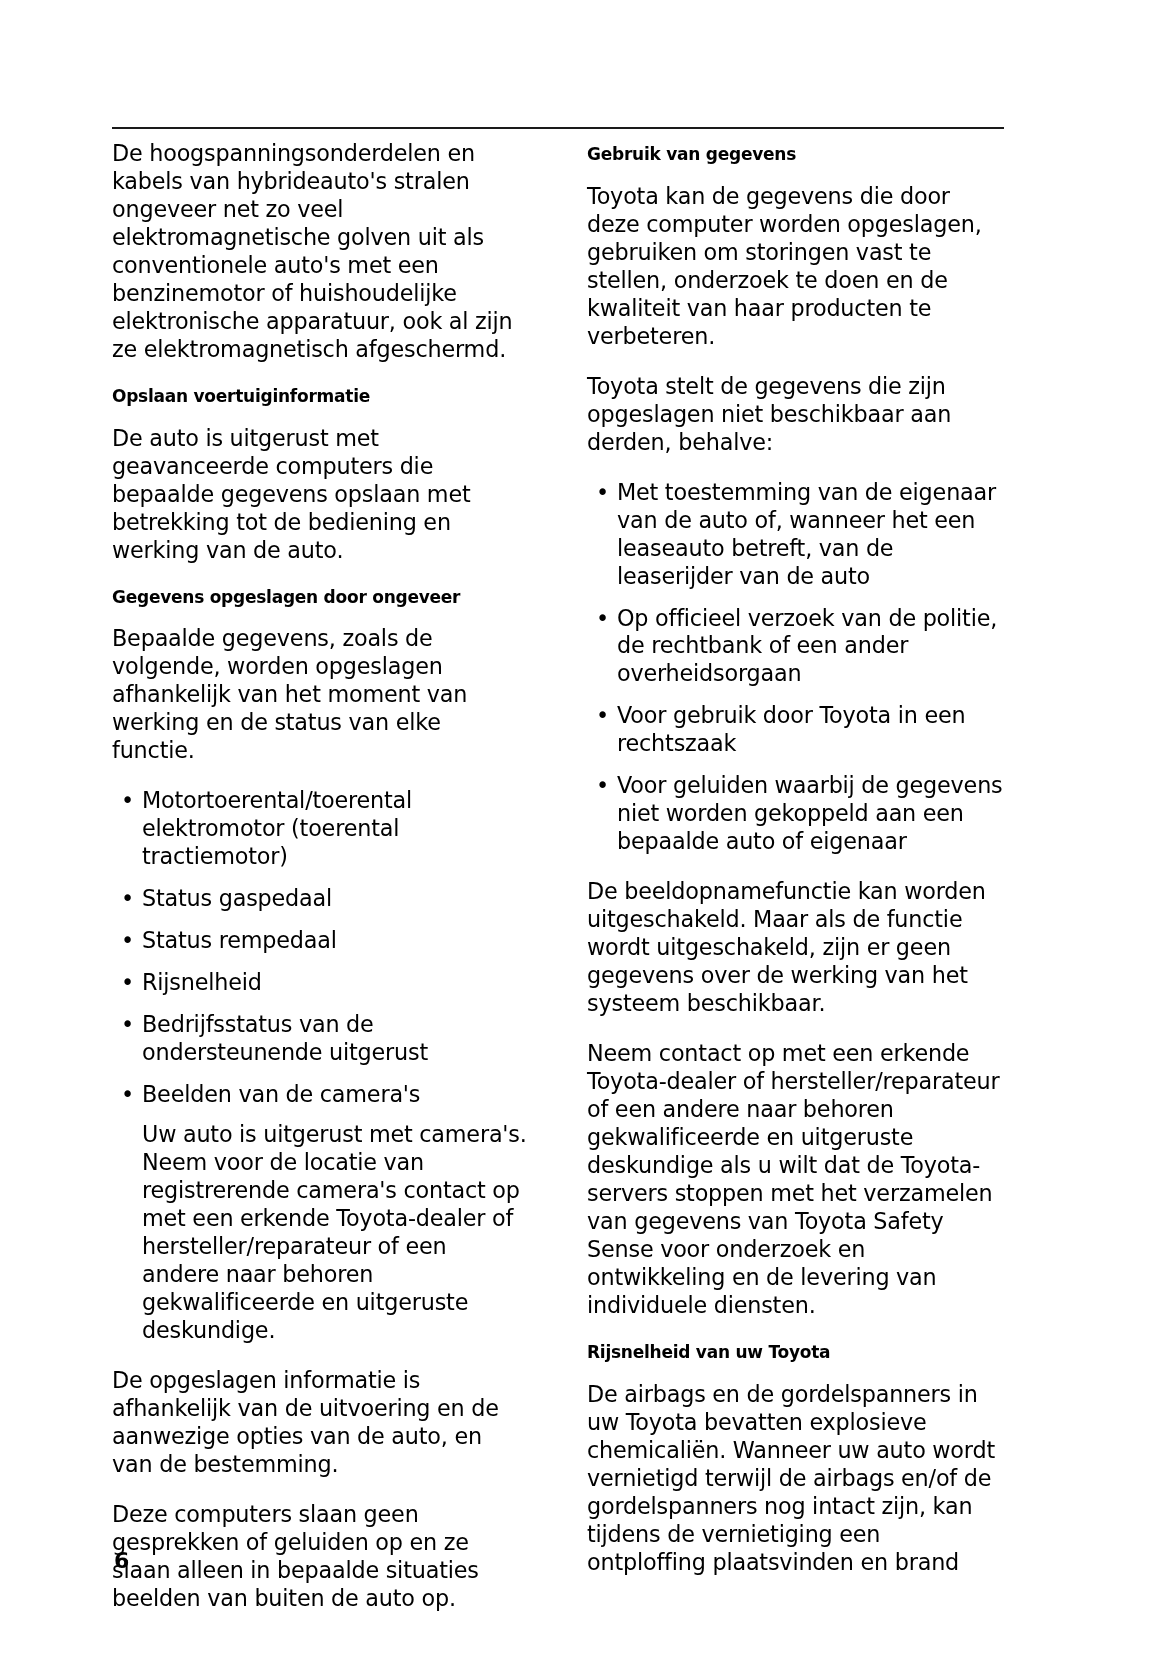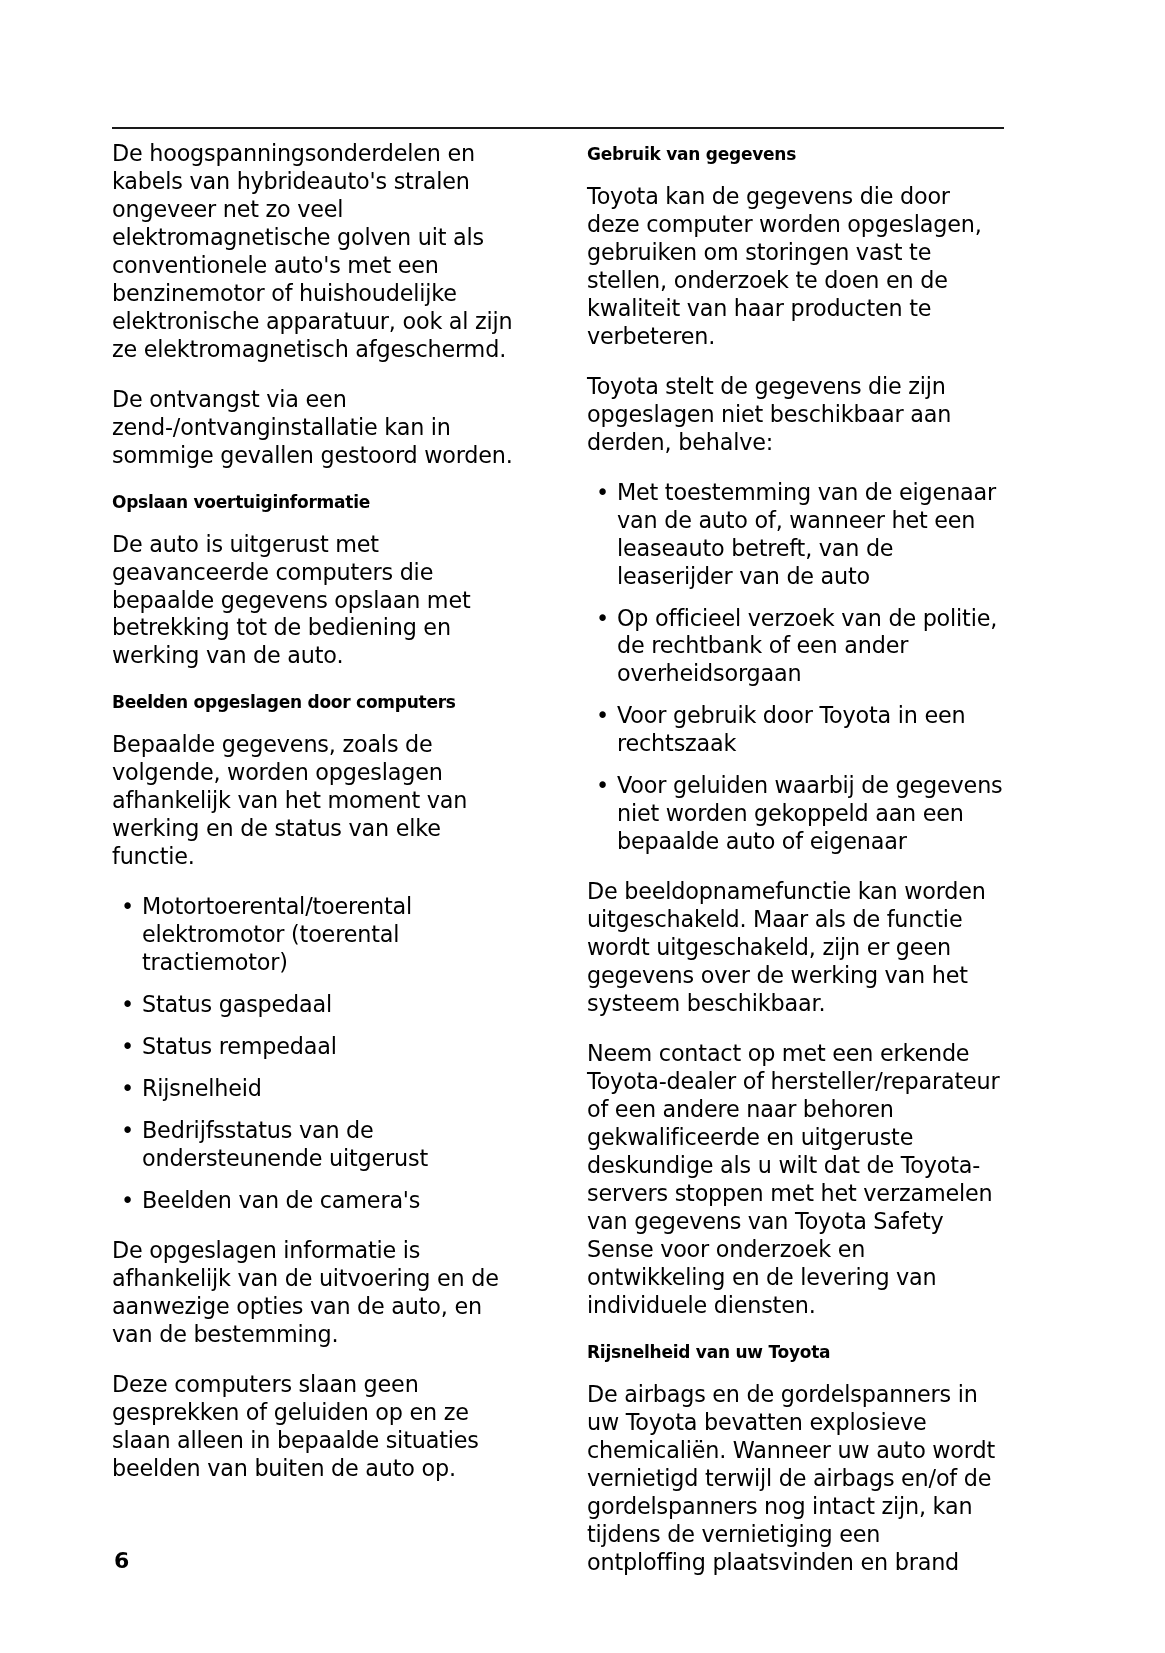--- a/index.html
+++ b/index.html
@@ -115,27 +115,26 @@
 <div class="page">
 
   <div class="top-rule"></div>
 
   <div class="columns">
 
     <div class="col">
 
       <p class="body">De hoogspanningsonderdelen en kabels van hybrideauto's stralen ongeveer net zo veel elektromagnetische golven uit als conventionele auto's met een benzinemotor of huishoudelijke elektronische apparatuur, ook al zijn ze elektromagnetisch afgeschermd.</p>
 
-      <p class="body">De ontvangst via een zend-/ontvanginstallatie kan in sommige gevallen gestoord worden.</p>
 
       <h2 class="heading">Opslaan voertuiginformatie</h2>
 
       <p class="body">De auto is uitgerust met geavanceerde computers die bepaalde gegevens opslaan met betrekking tot de bediening en werking van de auto.</p>
 
-      <h2 class="heading">Beelden opgeslagen door computers</h2>
+      <h2 class="heading">Gegevens opgeslagen door ongeveer</h2>
 
       <p class="body">Bepaalde gegevens, zoals de volgende, worden opgeslagen afhankelijk van het moment van werking en de status van elke functie.</p>
 
       <ul class="bullets">
         <li class="bullet-item">
           <span class="dot">•</span>
           <span>Motortoerental/toerental elektromotor (toerental tractiemotor)</span>
         </li>
         <li class="bullet-item">
           <span class="dot">•</span>
@@ -149,20 +148,21 @@
           <span class="dot">•</span>
           <span>Rijsnelheid</span>
         </li>
         <li class="bullet-item">
           <span class="dot">•</span>
           <span>Bedrijfsstatus van de ondersteunende uitgerust</span>
         </li>
         <li class="bullet-item">
           <span class="dot">•</span>
           <span>Beelden van de camera's</span>
+          <p class="subnote">Uw auto is uitgerust met camera's. Neem voor de locatie van registrerende camera's contact op met een erkende Toyota-dealer of hersteller/reparateur of een andere naar behoren gekwalificeerde en uitgeruste deskundige.</p>
         </li>
       </ul>
 
       <p class="body">De opgeslagen informatie is afhankelijk van de uitvoering en de aanwezige opties van de auto, en van de bestemming.</p>
 
       <p class="body">Deze computers slaan geen gesprekken of geluiden op en ze slaan alleen in bepaalde situaties beelden van buiten de auto op.</p>
 
     </div>
 
     <div class="col">

